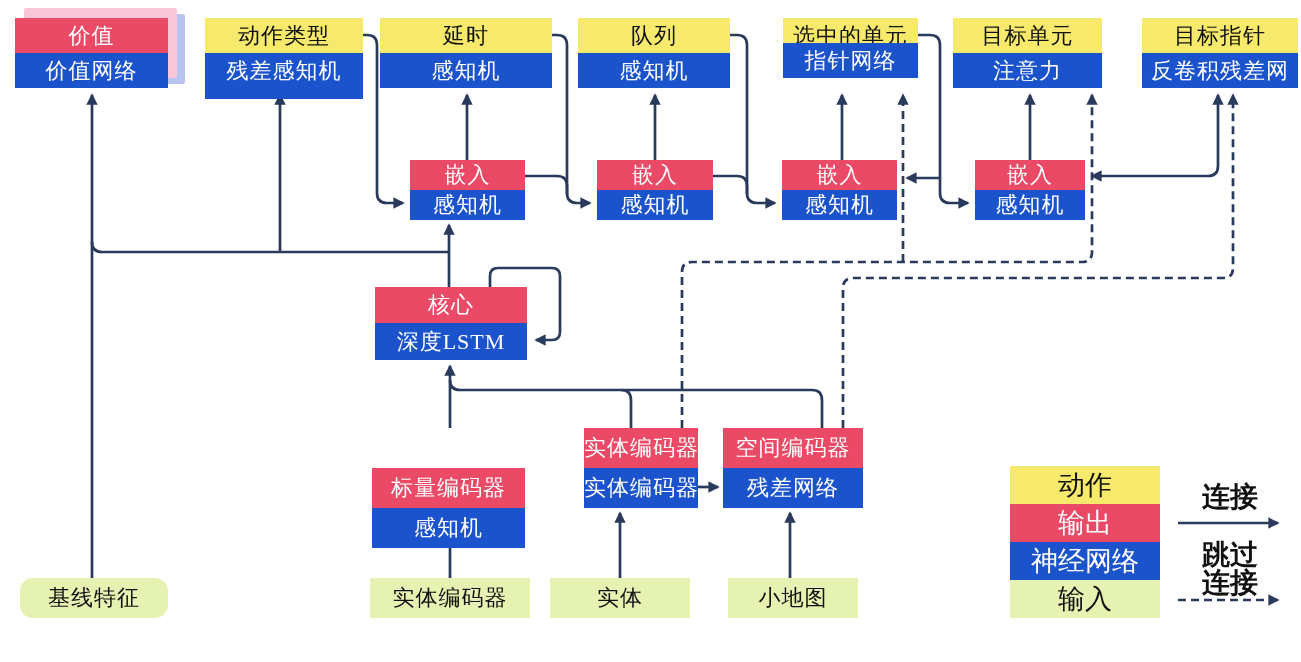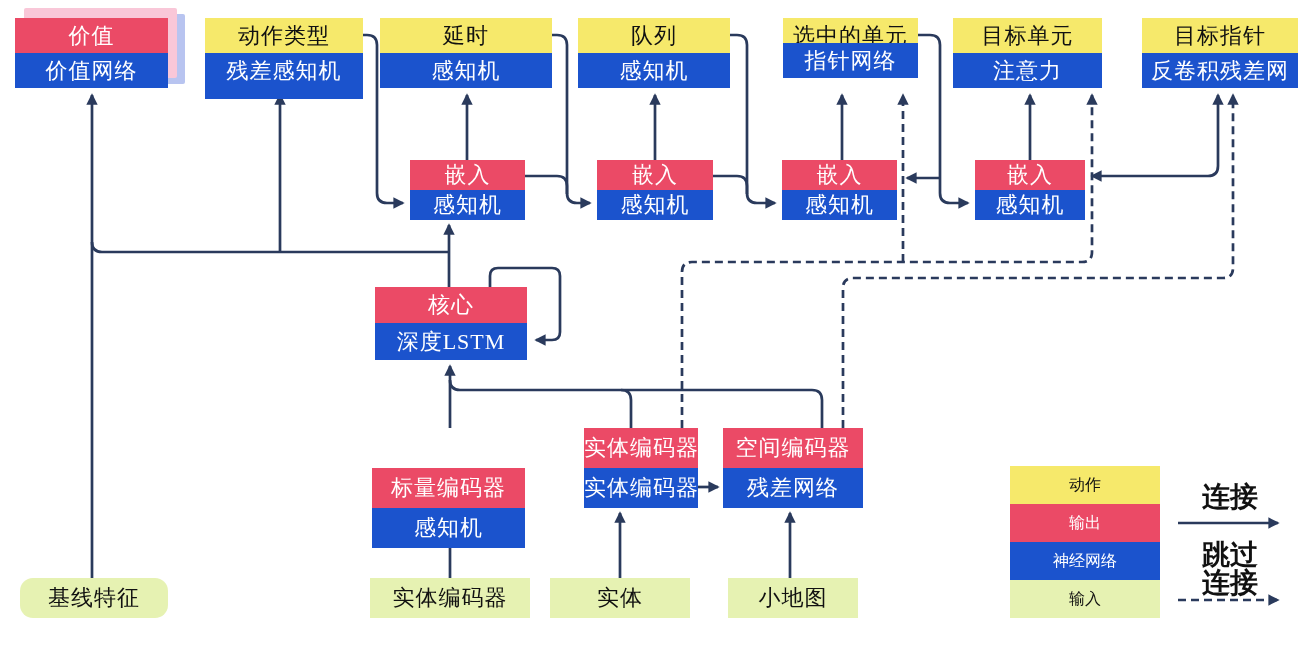--- a/index.html
+++ b/index.html
@@ -7,21 +7,21 @@
          font-family:"Liberation Serif","DejaVu Serif",serif;}
   #wires{position:absolute;left:0;top:0;}
   .node{position:absolute;}
   .shadow{position:absolute;border-radius:2px;}
   .row{box-sizing:border-box;width:100%;text-align:center;font-size:22px;
        letter-spacing:1px;white-space:nowrap;overflow:hidden;}
   .bg-yellow{background:var(--c-yellow);color:#111;}
   .bg-red{background:var(--c-red);color:#fff;}
   .bg-blue{background:var(--c-blue);color:#fff;}
   .bg-green{background:var(--c-green);color:#111;}
-  .legend-swatch{position:absolute;left:0;width:150px;text-align:center;font-size:16px;}
+  .legend-swatch{position:absolute;left:0;width:150px;text-align:center;font-size:27px;}
   .legend-label{position:absolute;text-align:center;font-size:28px;color:#111;white-space:nowrap;font-weight:bold;}
   path{stroke:var(--c-wire);stroke-width:2.7;fill:none;stroke-linejoin:round;}
   path.dash{stroke-dasharray:8 5;}
 </style>
 </head>
 <body>
 
 <div id="stage">
   <svg id="wires" width="1301" height="662">
     <defs>

